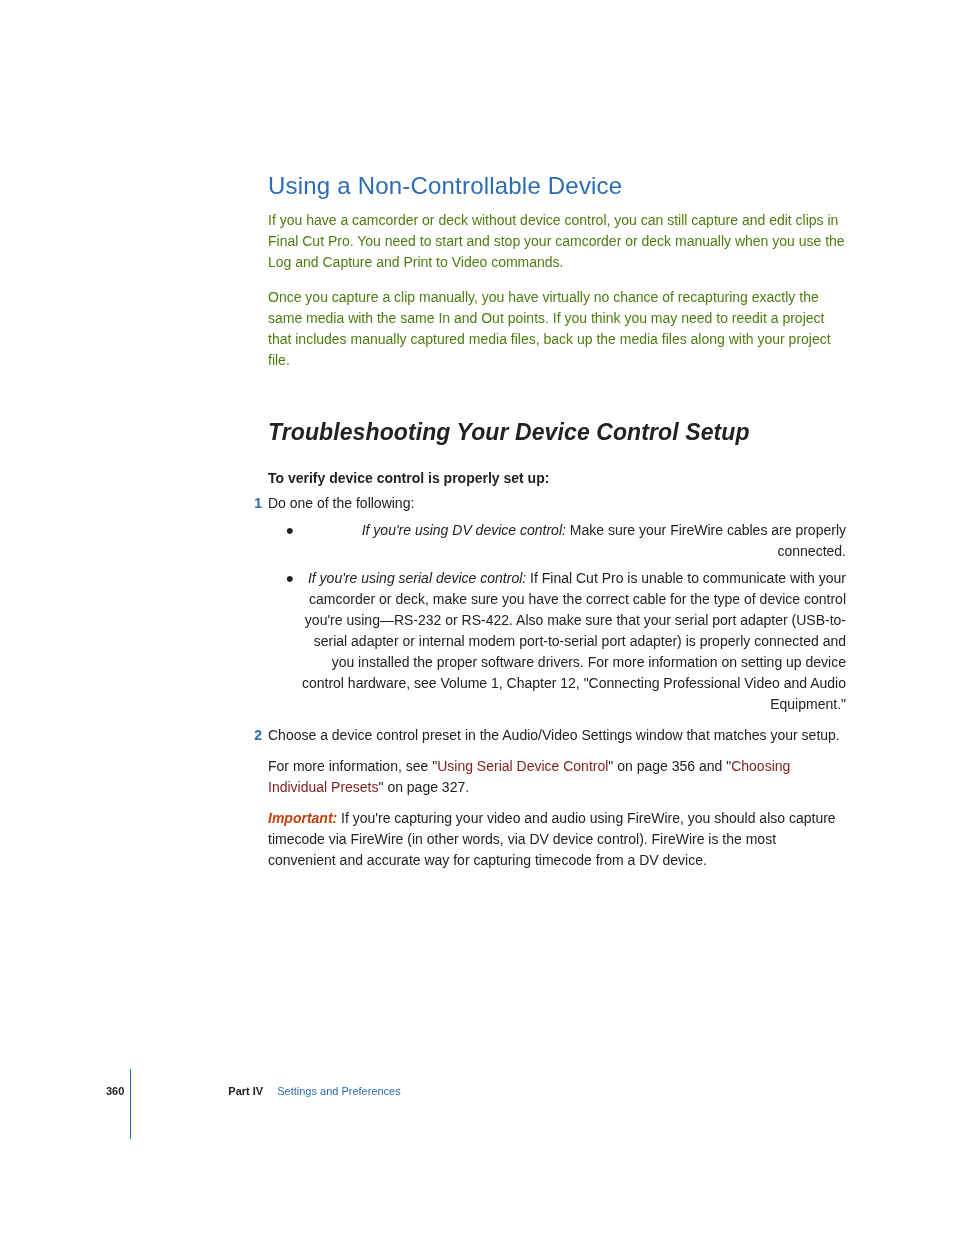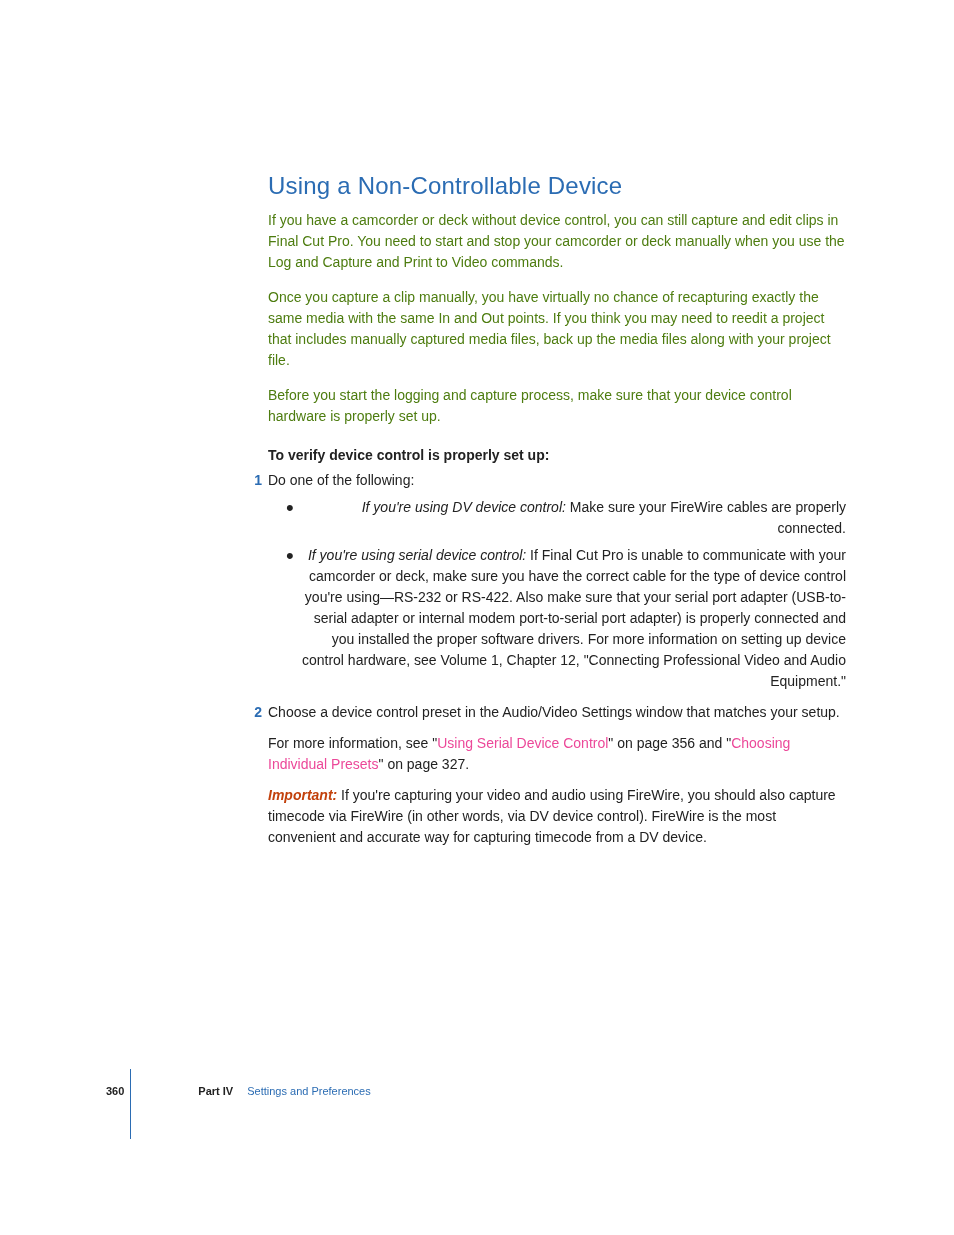--- a/index.html
+++ b/index.html
@@ -88,37 +88,37 @@
     }
     .bullet-lead {
       font-style: italic;
       color: #222;
     }
     .sub-para {
       margin-top: 10px;
       margin-bottom: 10px;
     }
     .link-text {
-      color: #ec4899;
+      color: #7f1d1d;
       text-align: right;
     }
     .important-label {
       color: #c2410c;
       font-style: italic;
       font-weight: 600;
       text-align: right;
     }
     .footer {
       position: absolute;
       bottom: 136px;
       left: 106px;
       font-size: 11px;
       display: flex;
       align-items: baseline;
-      gap: 74px;
+      gap: 104px;
     }
     .page-number {
       font-weight: 700;
       color: #222;
     }
     .footer-right {
       display: flex;
       gap: 14px;
     }
     .footer-part {
@@ -139,21 +139,21 @@
   </style>
 </head>
 <body>
 
 <div class="page">
 
   <h2 class="section-heading">Using a Non-Controllable Device</h2>
   <p class="body-para">If you have a camcorder or deck without device control, you can still capture and edit clips in Final Cut Pro. You need to start and stop your camcorder or deck manually when you use the Log and Capture and Print to Video commands.</p>
   <p class="body-para">Once you capture a clip manually, you have virtually no chance of recapturing exactly the same media with the same In and Out points. If you think you may need to reedit a project that includes manually captured media files, back up the media files along with your project file.</p>
 
-  <p class="body-para">Before you start the logging and capture process, make sure that your device control hardware is properly set up.</p>
+  <h1 class="main-heading">Troubleshooting Your Device Control Setup</h1>
 
   <p class="bold-line">To verify device control is properly set up:</p>
 
   <div class="numbered-step">
     <span class="step-number">1</span>
     <span class="step-text">Do one of the following:</span>
     <ul class="bullet-list">
       <li>
         <span class="bullet-lead">If you're using DV device control:</span><span>  Make sure your FireWire cables are properly connected.</span>
       </li>

